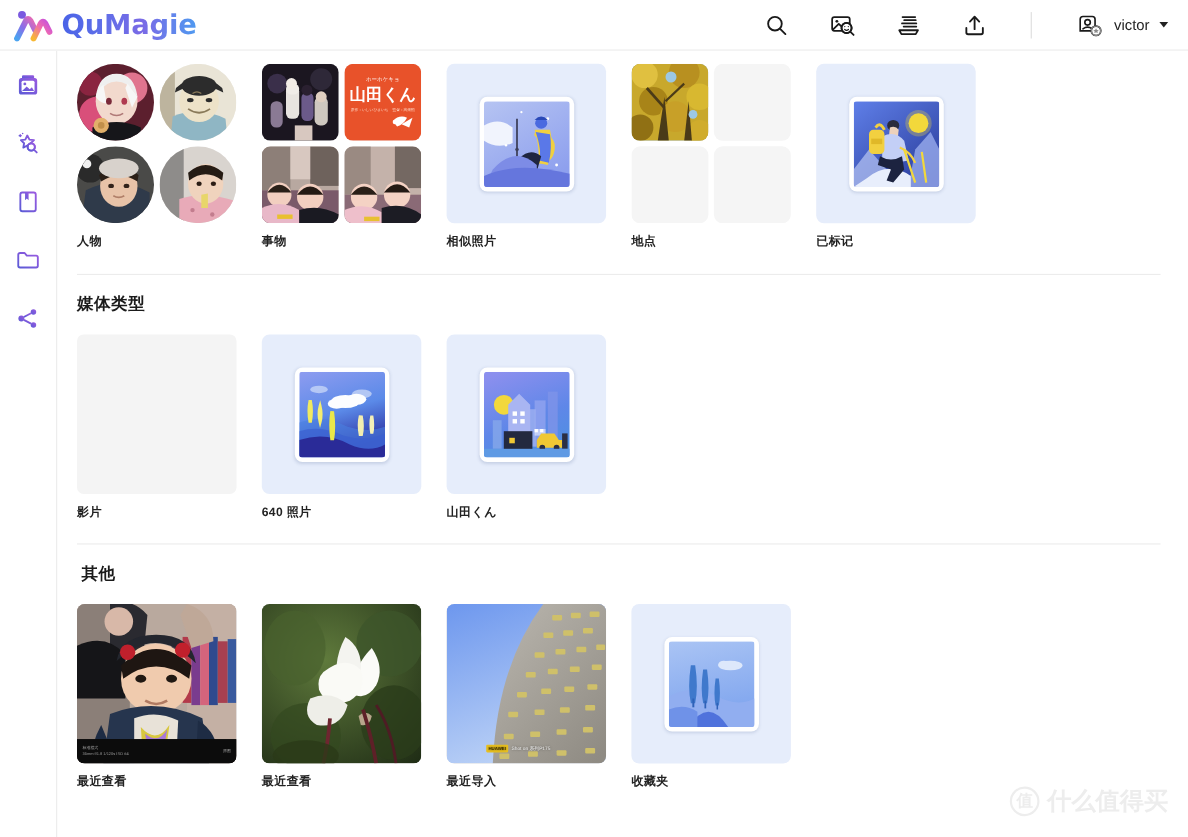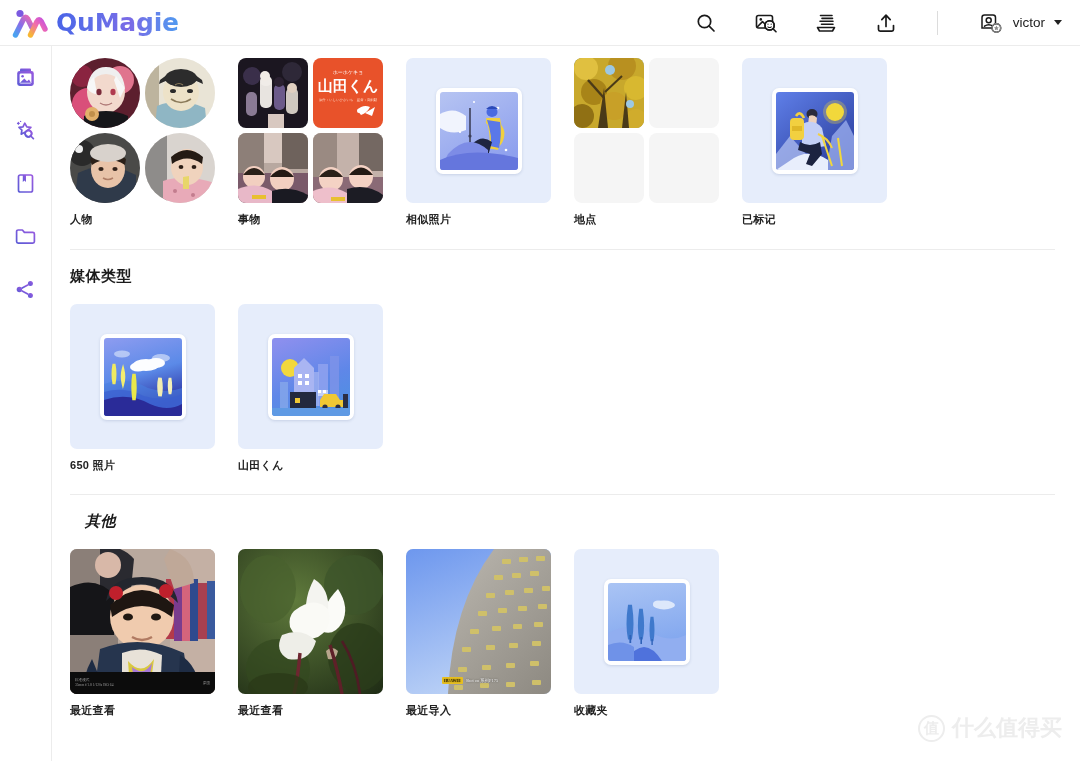--- a/index.html
+++ b/index.html
@@ -486,20 +486,24 @@
       </div>
 
     </div>
   </div>
 
   <div class="section" style="margin-top:22px;">
     <div class="divider"></div>
     <div class="section-title" style="margin-left:0;">媒体类型</div>
     <div class="tiles" style="margin-top:18px;">
 
+      <div class="tile">
+        <div class="empty-tile"></div>
+        <div class="tile-label">影片</div>
+      </div>
 
       <div class="tile">
         <div class="illus-tile">
           <div class="illus-frame">
               <div class="illus-inner">
             <svg width="78" height="78" viewBox="0 0 78 78" preserveAspectRatio="none">
               <defs>
                 <linearGradient id="gSky" x1="0" y1="0" x2="0.3" y2="1">
                   <stop offset="0%" stop-color="#8e9cf0"></stop>
                       <stop offset="55%" stop-color="#5b8ae8"></stop>
@@ -517,21 +521,21 @@
               <path d="M0 62 q24 -8 46 4 q18 8 32 0 l0 12 l-78 0 z" fill="#2a2b98"></path>
               <path d="M10 26 q2 10 0 20 q-2 -10 0 -20 z" fill="#f0ea60" stroke="#f0ea60" stroke-width="3"></path>
               <path d="M19 31 q2 8 0 15 q-2 -8 0 -15 z" fill="#f4ee70" stroke="#f4ee70" stroke-width="2.6"></path>
               <path d="M30 36 q2 14 0 26 q-2 -14 0 -26 z" fill="#eae84a" stroke="#eae84a" stroke-width="3.4"></path>
               <path d="M56 40 q2 10 0 18 q-2 -10 0 -18 z" fill="#f2edb0" stroke="#f2edb0" stroke-width="3.6"></path>
               <path d="M66 40 q1.6 9 0 16 q-1.6 -9 0 -16 z" fill="#f4efb8" stroke="#f4efb8" stroke-width="2.8"></path>
             </svg>
           </div>
             </div>
         </div>
-        <div class="tile-label">650 照片</div>
+        <div class="tile-label">640 照片</div>
       </div>
 
       <div class="tile">
         <div class="illus-tile">
           <div class="illus-frame">
               <div class="illus-inner">
             <svg width="78" height="78" viewBox="0 0 78 78" preserveAspectRatio="none">
               <defs>
                     <linearGradient id="gCity" x1="0.2" y1="0" x2="0.6" y2="1">
                 <stop offset="0%" stop-color="#8b8fee"></stop>
@@ -565,22 +569,22 @@
             </div>
         </div>
         <div class="tile-label">山田くん</div>
       </div>
 
     </div>
   </div>
 
   <div class="section" style="margin-top:21px;">
     <div class="divider"></div>
-    <div class="section-title" style="margin-left:15px;font-style:italic;">其他</div>
-    <div class="tiles" style="margin-top:18px;font-family:Liberation Serif, serif;">
+    <div class="section-title" style="margin-left:4px;">其他</div>
+    <div class="tiles" style="margin-top:18px;">
 
       <div class="tile">
         <div class="photo-tile">
           <svg width="145" height="145" viewBox="0 0 145 145" preserveAspectRatio="none">
             <rect width="145" height="145" fill="#b9a99e"></rect>
             <rect x="0" y="0" width="48" height="145" fill="#8b7f78"></rect>
             <rect x="100" y="0" width="45" height="145" fill="#c4b0a4"></rect>
             <rect x="96" y="30" width="8" height="60" fill="#b33a4a"></rect>
             <rect x="104" y="32" width="8" height="60" fill="#7a3c8e"></rect>
             <rect x="112" y="34" width="8" height="58" fill="#d4647c"></rect>

